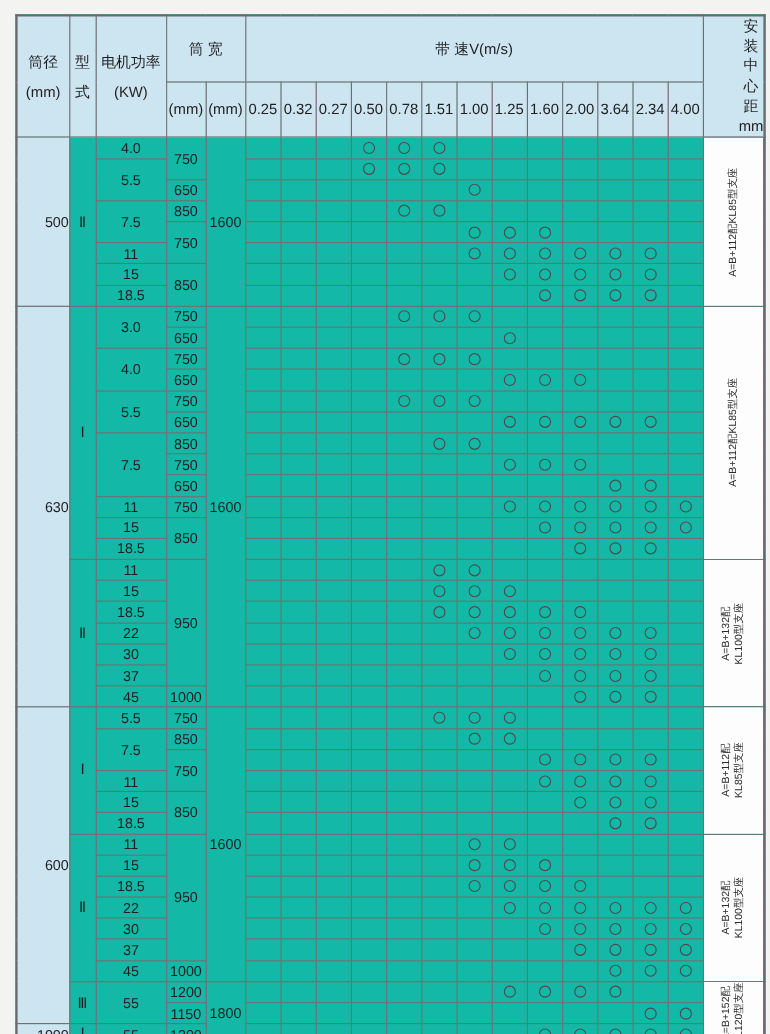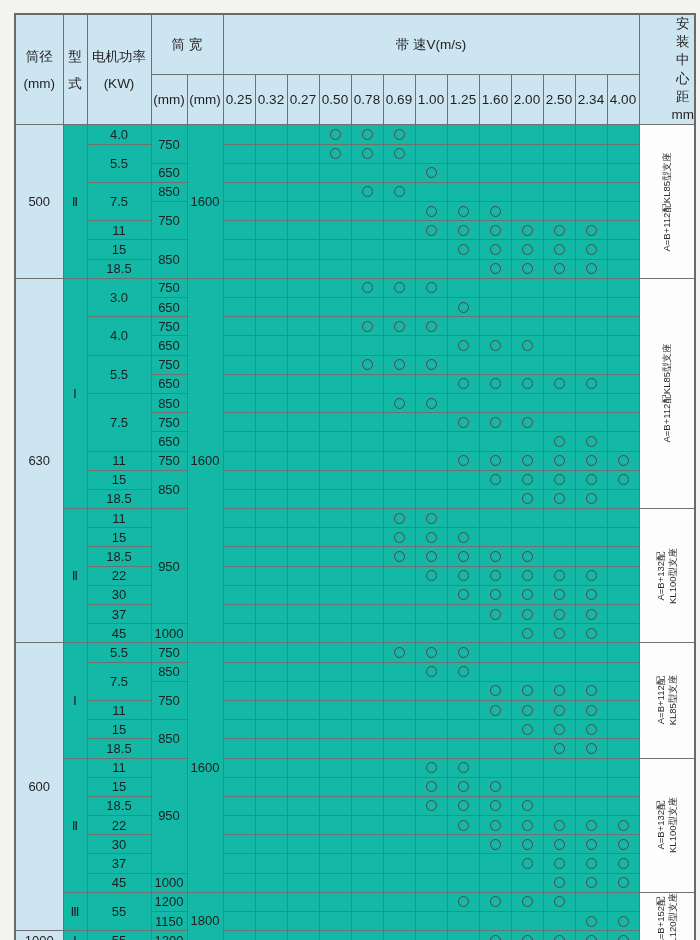--- a/index.html
+++ b/index.html
@@ -29,21 +29,21 @@
     font-size:13.5px;
     white-space:pre-line;
   }
   .spec thead tr.h1 { height:40px; }
   .spec thead tr.h2 { height:33px; }
   th.hd-tall { line-height:2.0; }
   th.hd-install { font-size:11px; line-height:1.35;padding-left:32px; }
   th.hd-speedtick { font-size:12.5px; }
   .spec tbody tr { height:19.2px; }
   .spec tbody td { font-size:13px; }
-  td.c-diameter { background:#cde4f1; font-size:13.5px; }
+  td.c-diameter { background:#cde4f1; font-size:13.5px;text-align:right; }
   td.c-type { font-size:13px; }
   td.c-power, td.c-width1, td.c-width2 { font-size:13px; }
   td.c-note { position:relative; background:#fdfdfd; }
   .note-rot {
     position:absolute; top:50%; left:50%;
     transform:translate(-50%,-50%) rotate(-90deg);
     transform-origin:center center;
     white-space:pre;
     text-align:center;
     font-size:9.5px;
@@ -99,26 +99,26 @@
 mm</th>
       </tr>
       <tr class="h2">
         <th class="hd-speedtick">(mm)</th>
         <th class="hd-speedtick">(mm)</th>
         <th class="hd-speedtick">0.25</th>
         <th class="hd-speedtick">0.32</th>
         <th class="hd-speedtick">0.27</th>
         <th class="hd-speedtick">0.50</th>
         <th class="hd-speedtick">0.78</th>
-        <th class="hd-speedtick">0.69</th>
+        <th class="hd-speedtick">1.51</th>
         <th class="hd-speedtick">1.00</th>
         <th class="hd-speedtick">1.25</th>
         <th class="hd-speedtick">1.60</th>
         <th class="hd-speedtick">2.00</th>
-        <th class="hd-speedtick">2.50</th>
+        <th class="hd-speedtick">3.64</th>
         <th class="hd-speedtick">2.34</th>
         <th class="hd-speedtick">4.00</th>
       </tr>
     </thead>
     <tbody>
         <tr>
           <td class="c-diameter" rowspan="8">500</td>
           <td class="c-type" rowspan="8">Ⅱ</td>
           <td class="c-power">4.0</td>
           <td class="c-width1" rowspan="2">750</td>

